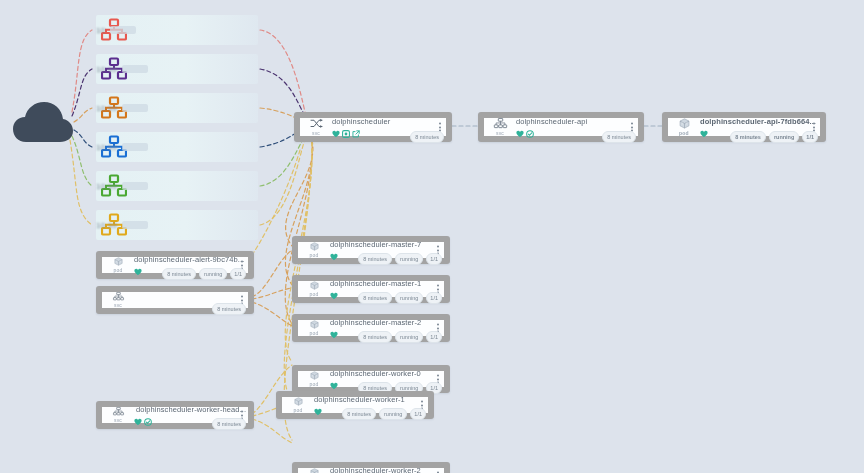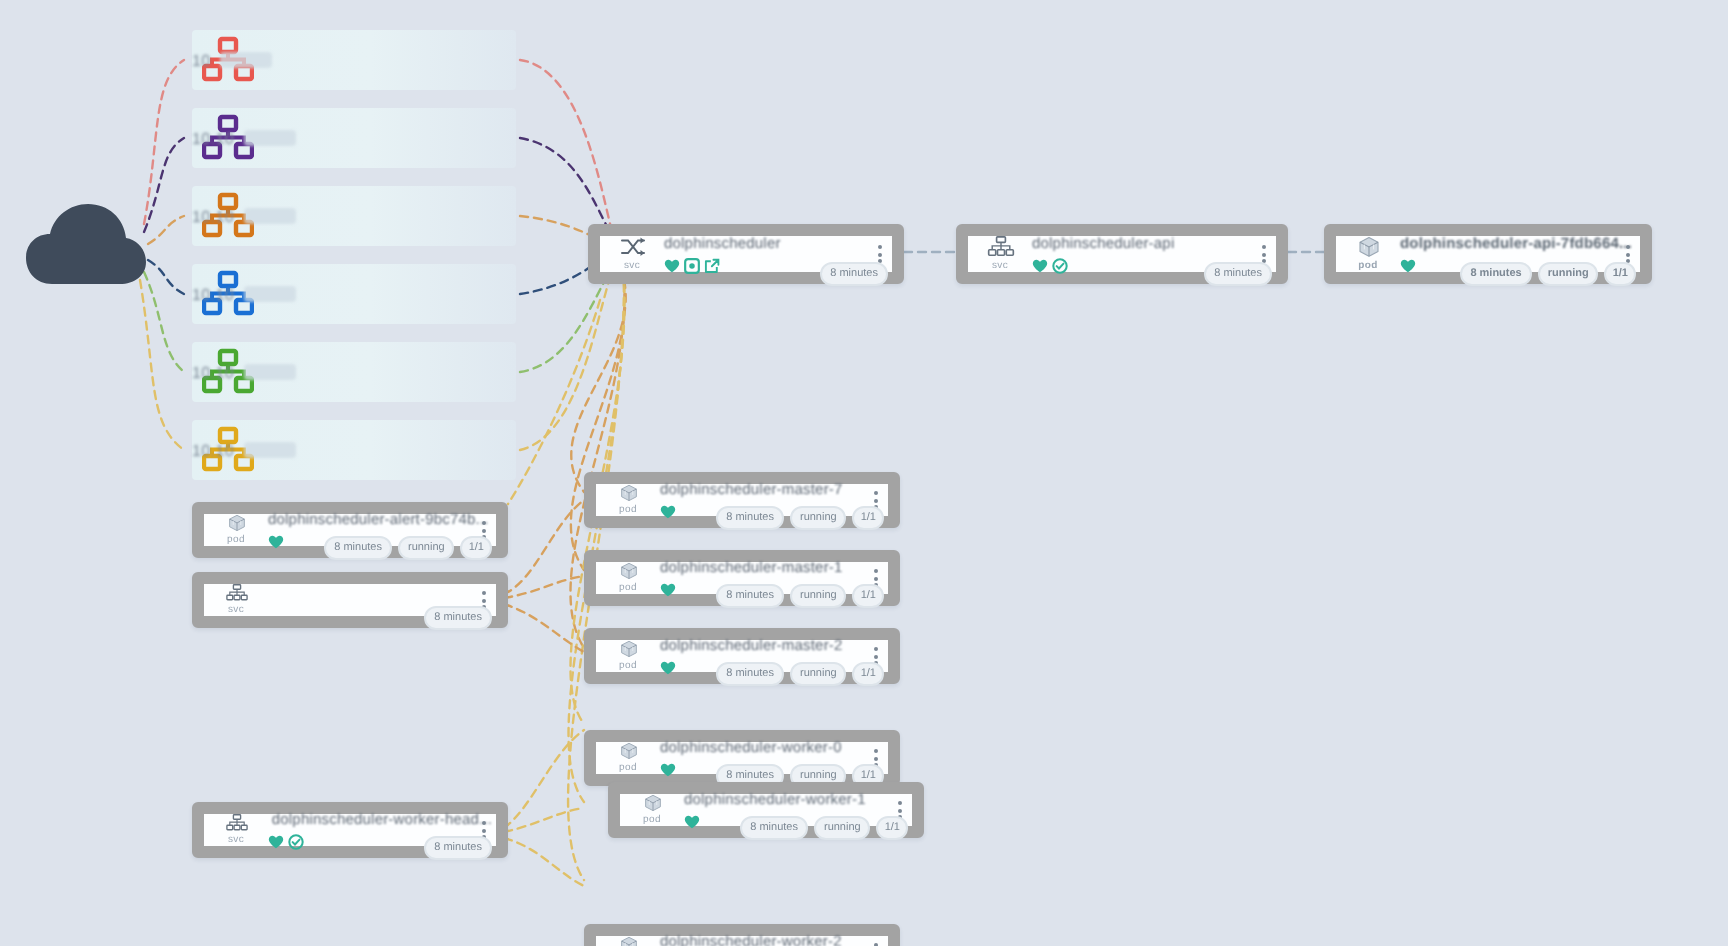--- a/index.html
+++ b/index.html
@@ -585,21 +585,21 @@
             <i></i>
             <i></i>
           </div>
           <div class="badges">
             <span class="badge">8 minutes</span>
             <span class="badge">running</span>
             <span class="badge count">1/1</span>
           </div>
         </div>
       </div>
-      <div class="node" style="left: 304px; top: 391px; width: 158px; height: 28px;">
+      <div class="node" style="left: 276px; top: 391px; width: 158px; height: 28px;">
         <div class="node-inner">
           <div class="node-glyph">
             <svg viewBox="0 0 22 22" width="19" height="19">
               <path d="M11,1.6 L20,6.2 L20,15.6 L11,20.3 L2,15.6 L2,6.2 Z" fill="#cfd8e1" stroke="#9aa7b4" stroke-width="1.1" stroke-linejoin="round"></path>
               <path d="M2,6.2 L11,10.9 L20,6.2" fill="none" stroke="#8d9aa8" stroke-width="1.1"></path>
               <path d="M11,10.9 L11,20.3" fill="none" stroke="#8d9aa8" stroke-width="1.1"></path>
               <path d="M6.4,8.6 L6.4,13.4 M15.6,8.6 L15.6,13.4" stroke="#e9eef3" stroke-width="1"></path>
             </svg>
             <span class="node-kind">pod</span>
           </div>

